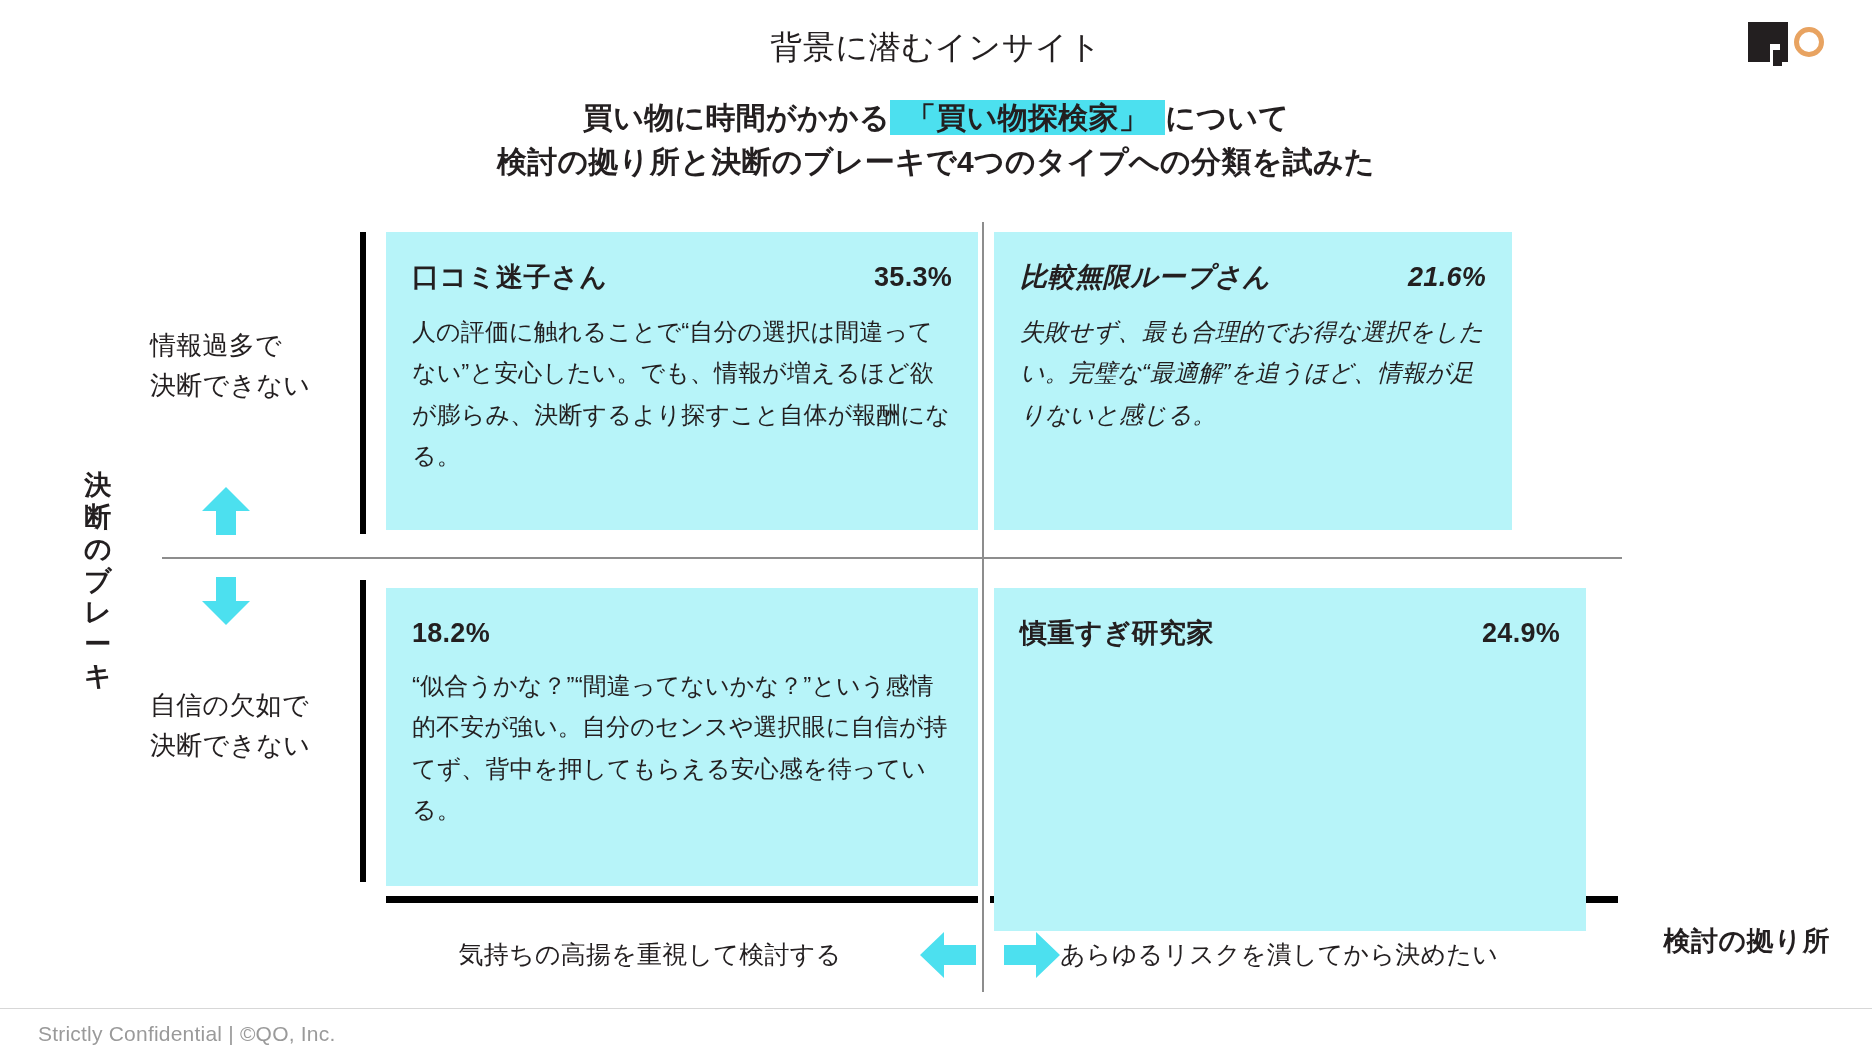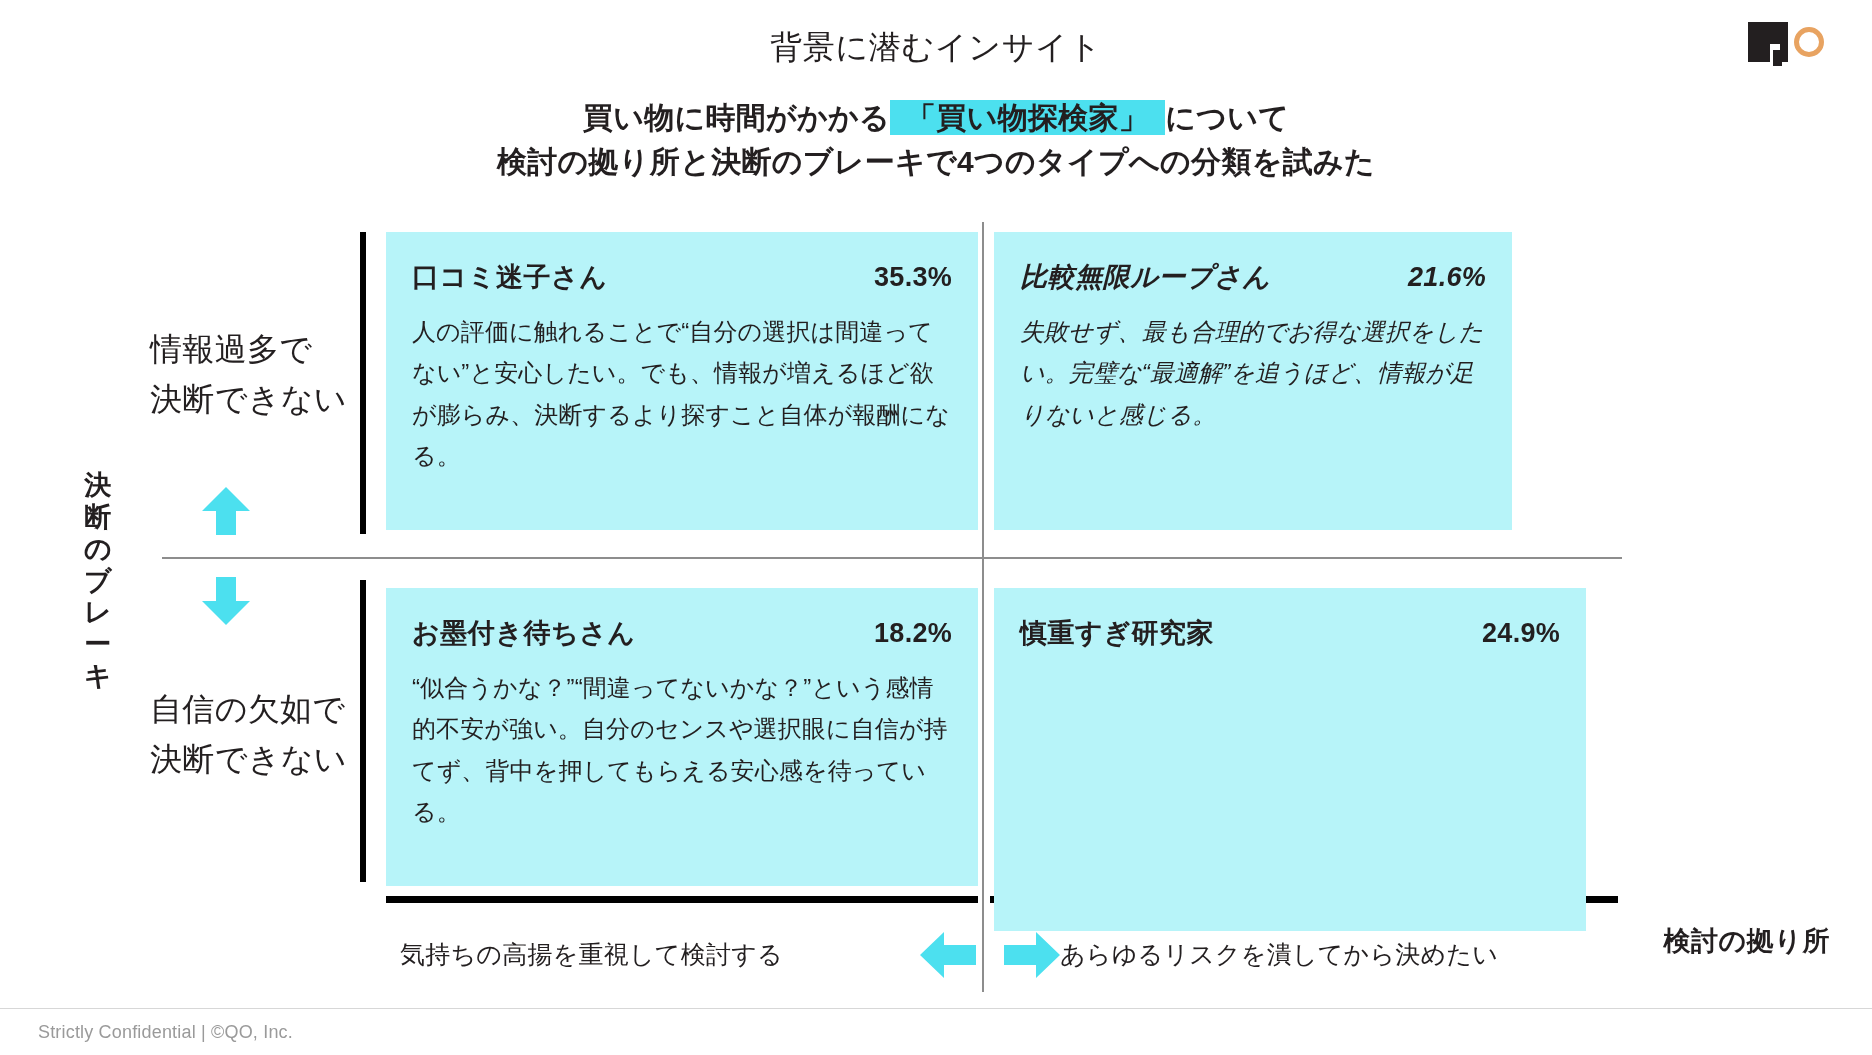--- a/index.html
+++ b/index.html
@@ -121,21 +121,21 @@
     position: absolute;
     right: 42px;
     top: 923px;
     font-size: 27px;
     font-weight: bold;
     letter-spacing: 0.02em;
   }
 
   .tick-text {
     position: absolute;
-    font-size: 32px;
+    font-size: 26px;
     line-height: 1.55;
     color: #231f20;
     letter-spacing: 0.01em;
   }
   .tick-up   { left: 150px; top: 325px; }
   .tick-down { left: 150px; top: 685px; }
 
   .arrow-up, .arrow-down {
     position: absolute;
     width: 56px;
@@ -152,21 +152,21 @@
     top: 930px;
   }
   .arrow-left  { left: 918px; }
   .arrow-right { left: 1002px; }
 
   .bottom-left-text {
     position: absolute;
     left: 400px;
     top: 938px;
     width: 500px;
-    text-align: left;
+    text-align: center;
     font-size: 25px;
     letter-spacing: 0.01em;
   }
   .bottom-right-text {
     position: absolute;
     left: 1060px;
     top: 938px;
     width: 520px;
     text-align: left;
     font-size: 25px;
@@ -239,21 +239,21 @@
     left: 0;
     top: 1008px;
     width: 1872px;
     height: 1px;
     background: #d7d7d7;
   }
   .footer-text {
     position: absolute;
     left: 38px;
     top: 1022px;
-    font-size: 18px;
+    font-size: 21px;
     color: #9a9a9a;
     letter-spacing: 0.01em;
   }
 </style>
 </head>
 <body>
 
 <div id="slide">
 
   <div class="eyebrow">背景に潜むインサイト</div>
@@ -326,21 +326,20 @@
   <div class="card card-tr">
     <div class="card-head">
       <div class="card-title">比較無限ループさん</div>
       <div class="card-pct">21.6%</div>
     </div>
     <div class="card-body">失敗せず、最も合理的でお得な選択をしたい。完璧な“最適解”を追うほど、情報が足りないと感じる。</div>
   </div>
 
   <div class="card card-bl">
     <div class="card-head">
-      <div class="card-title">お墨付き待ちさん</div>
       <div class="card-pct">18.2%</div>
     </div>
     <div class="card-body">“似合うかな？”“間違ってないかな？”という感情的不安が強い。自分のセンスや選択眼に自信が持てず、背中を押してもらえる安心感を待っている。</div>
   </div>
 
   <div class="card card-br">
     <div class="card-head">
       <div class="card-title">慎重すぎ研究家</div>
       <div class="card-pct">24.9%</div>
     </div>

